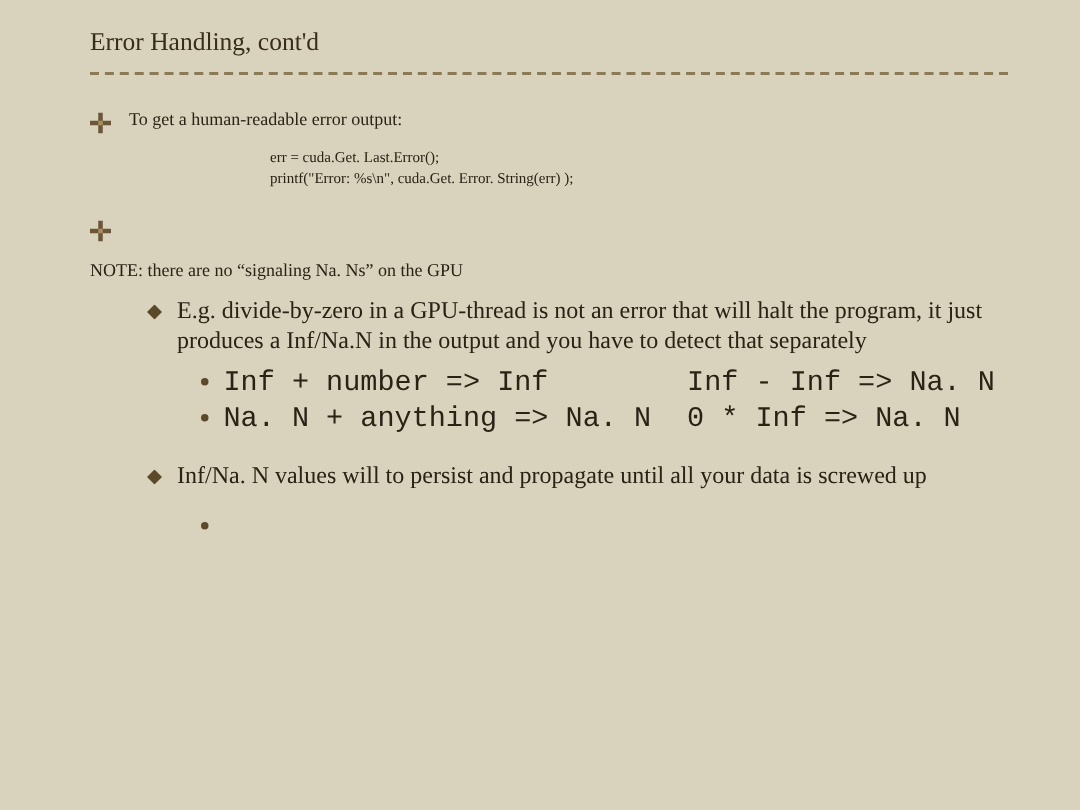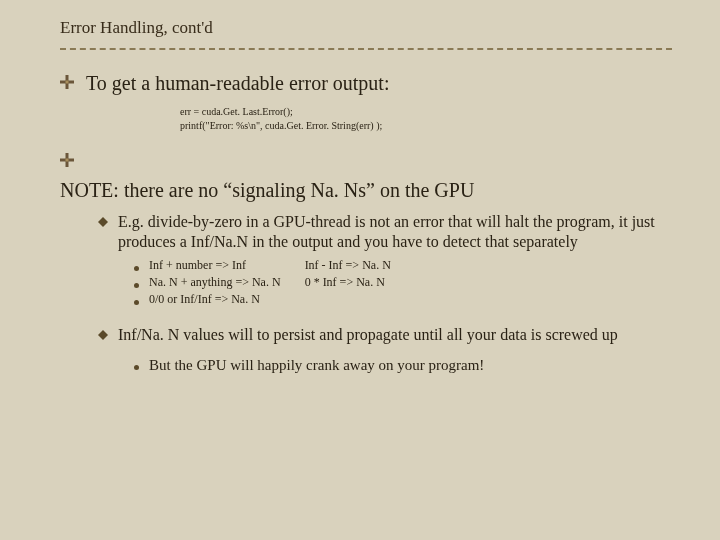--- a/index.html
+++ b/index.html
@@ -24,21 +24,21 @@
   }
   .divider {
     border: none;
     border-top: 2px dashed #8a7a55;
     margin: 0 0 22px 0;
   }
   .bullet-main {
     display: flex;
     gap: 12px;
     margin-bottom: 10px;
-    font-size: 20px;
+    font-size: 12px;
   }
   .bullet-main .icon {
     flex: 0 0 auto;
     width: 14px;
     height: 14px;
     margin-top: 3px;
   }
   .sub-diamond {
     display: flex;
     gap: 10px;
@@ -80,22 +80,23 @@
     gap: 24px;
     margin: 6px 0 10px 74px;
   }
   .two-col .col {
     display: flex;
     flex-direction: column;
   }
   .two-col .row {
     display: flex;
     gap: 10px;
-    font-size: 12px;
+    font-size: 19px;
     margin-bottom: 2px;
+    font-family: Liberation Mono, monospace;
   }
   .two-col .dot {
     flex: 0 0 auto;
     width: 5px;
     height: 5px;
     background: #5b4a2a;
     border-radius: 50%;
     margin-top: 8px;
   }
   .block2 { margin-top: 6px; flex-direction: column; }
@@ -142,24 +143,20 @@
   <div class="two-col">
     <div class="col">
       <div class="row">
         <span class="dot"></span>
         <span>Inf + number =&gt; Inf</span>
       </div>
       <div class="row">
         <span class="dot"></span>
         <span>Na. N + anything =&gt; Na. N</span>
       </div>
-      <div class="row">
-        <span class="dot"></span>
-        <span>0/0 or Inf/Inf =&gt; Na. N</span>
-      </div>
     </div>
     <div class="col">
       <div class="row">
         <span>Inf - Inf =&gt; Na. N</span>
       </div>
       <div class="row">
         <span>0 * Inf =&gt; Na. N</span>
       </div>
     </div>
   </div>
@@ -170,16 +167,15 @@
     <svg class="icon" viewBox="0 0 10 10">
       <polygon points="5,0 10,5 5,10 0,5" fill="#5b4a2a"></polygon>
     </svg>
     <span>Inf/Na. N values will to persist and propagate until all your data is screwed up</span>
   </div>
 
   <div class="spacer-sm"></div>
 
   <div class="sub-dot">
     <span class="dot"></span>
-    <span>But the GPU will happily crank away on your program!</span>
   </div>
 
 </div>
 
 </body></html>

